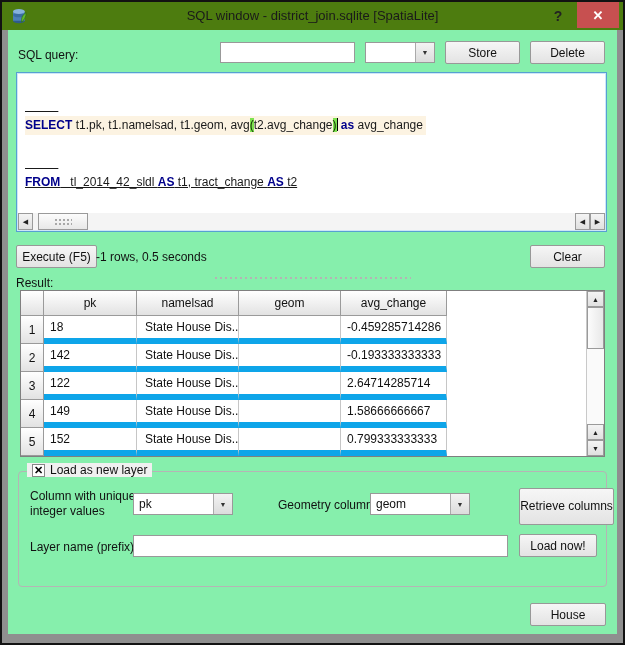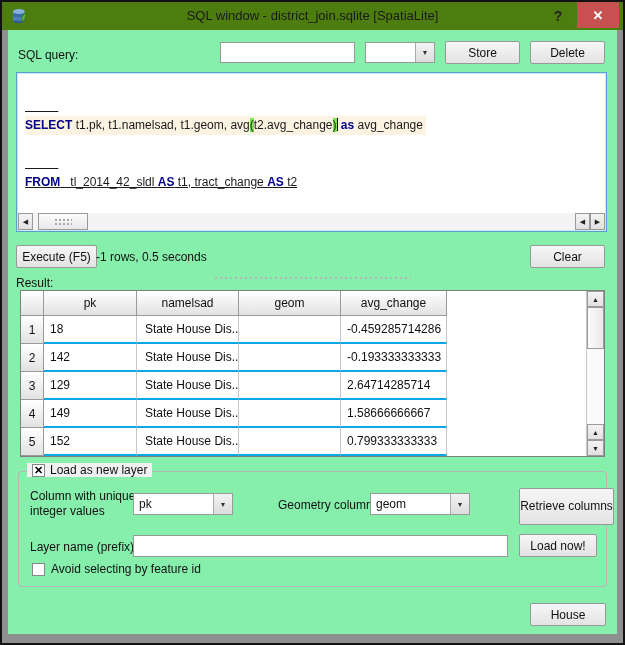--- a/index.html
+++ b/index.html
@@ -50,21 +50,21 @@
     background-image:repeating-linear-gradient(90deg,#b4b4b4 0 2px,transparent 2px 5px);background-size:100% 2px;background-repeat:no-repeat;background-position:0 1px;}
 
   
   #table-frame{position:absolute;left:20px;top:290px;width:585px;height:167px;background:#fff;border:1px solid #7f7f7f;box-sizing:border-box;}
   #grid{position:absolute;left:0;top:0;right:18px;bottom:0;display:grid;
     grid-template-columns:23px 93px 102px 102px 106px 1fr;
     grid-template-rows:25px repeat(5,28px);overflow:hidden;}
   .th,.rh{background:linear-gradient(#ffffff,#e2e2e2);border-right:1px solid #9a9a9a;border-bottom:1px solid #9a9a9a;
     font-size:12px;color:#111;display:flex;align-items:center;justify-content:center;box-sizing:border-box;}
   .rh{justify-content:center;}
-  .td{background:#fff;border-right:1px solid #c6c6c6;border-bottom:2px solid #0ea5e9;font-size:12px;color:#111;
+  .td{background:#fff;border-right:1px solid #c6c6c6;border-bottom:6px solid #0ea5e9;font-size:12px;color:#111;
     display:flex;align-items:center;padding-left:6px;box-sizing:border-box;white-space:nowrap;overflow:hidden;}
   .td.name{padding-left:8px;}
   .filler{background:#fff;border:none;}
   #vscroll{position:absolute;right:0;top:0;bottom:0;width:18px;border-left:1px solid #c9c9c9;background:#fafafa;
     background-image:radial-gradient(#e4e4e4 20%,transparent 22%);background-size:4px 4px;box-sizing:border-box;}
   #vscroll .sb-btn{position:absolute;left:0;right:0;height:16px;}
   #vs-up{top:0;}
   #vs-up2{bottom:16px;}
   #vs-down{bottom:0;}
   #vs-thumb{position:absolute;left:0;right:0;top:16px;height:42px;background:linear-gradient(90deg,#fcfcfc,#e8e8e8);
@@ -147,21 +147,21 @@
           <div class="filler"></div>
 
           <div class="rh">2</div>
           <div class="td">142</div>
           <div class="td name">State House Dis...</div>
           <div class="td"></div>
           <div class="td">-0.193333333333</div>
           <div class="filler"></div>
 
           <div class="rh">3</div>
-          <div class="td">129</div>
+          <div class="td">122</div>
           <div class="td name">State House Dis...</div>
           <div class="td"></div>
           <div class="td">2.64714285714</div>
           <div class="filler"></div>
 
           <div class="rh">4</div>
           <div class="td">149</div>
           <div class="td name">State House Dis...</div>
           <div class="td"></div>
           <div class="td">1.58666666667</div>
@@ -200,22 +200,18 @@
       <div class="combo" style="left:370px;top:493px;width:100px;height:22px;">
         <span class="val">geom</span>
         <span class="arrow">▼</span>
       </div>
       <div class="btn two-line" style="left:519px;top:488px;width:95px;height:37px;">Retrieve columns</div>
 
       <div class="label" style="left:30px;top:540px;">Layer name (prefix)</div>
       <input class="input" style="left: 133px; top: 535px; width: 375px; height: 22px;" value="">
       <div class="btn" style="left:519px;top:534px;width:78px;height:23px;">Load now!</div>
 
-      <div id="avoid-row">
-        <span class="cb"></span>
-        <span>Avoid selecting by feature id</span>
-      </div>
 
       <div class="btn" style="left:530px;top:603px;width:76px;height:23px;">House</div>
 
     </div>
   </div>
 </div>
 
 </body></html>

